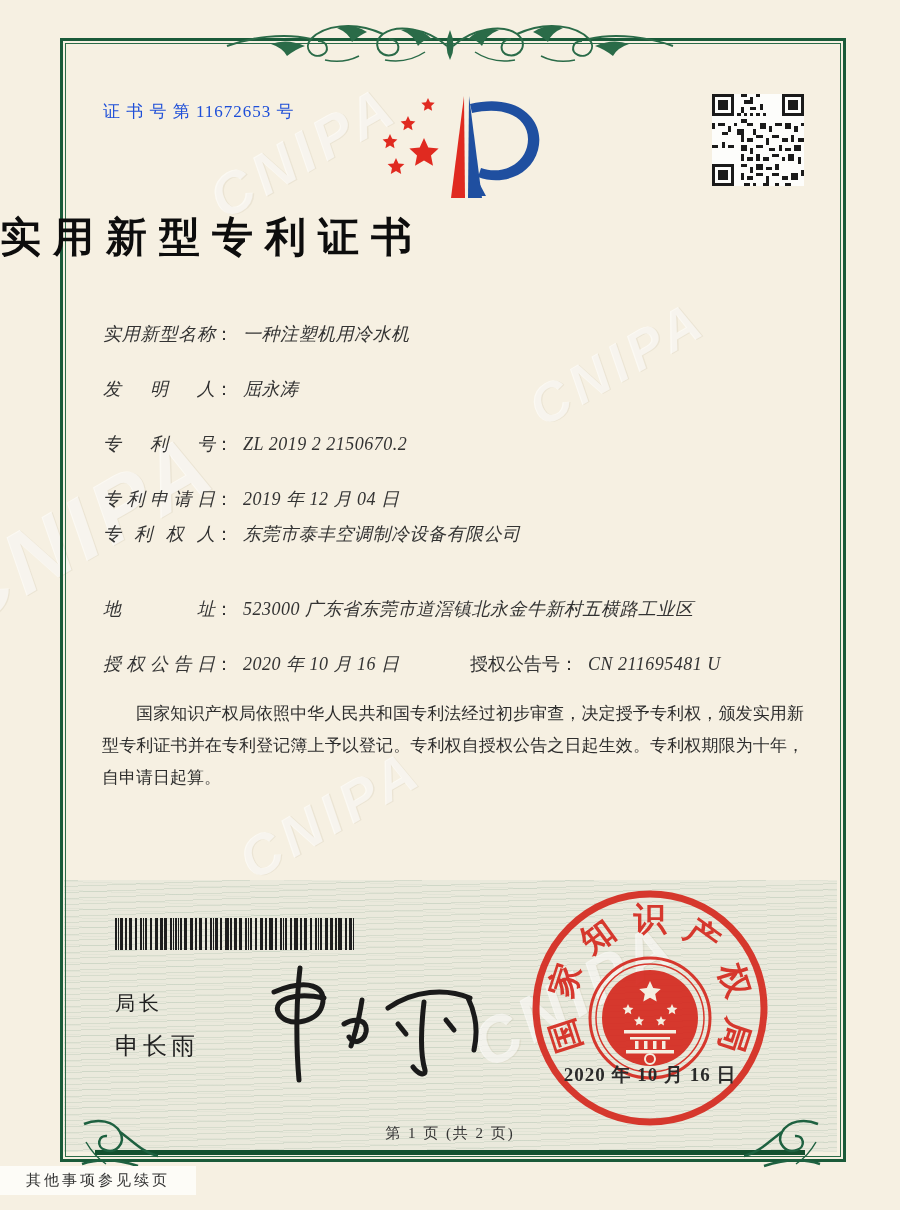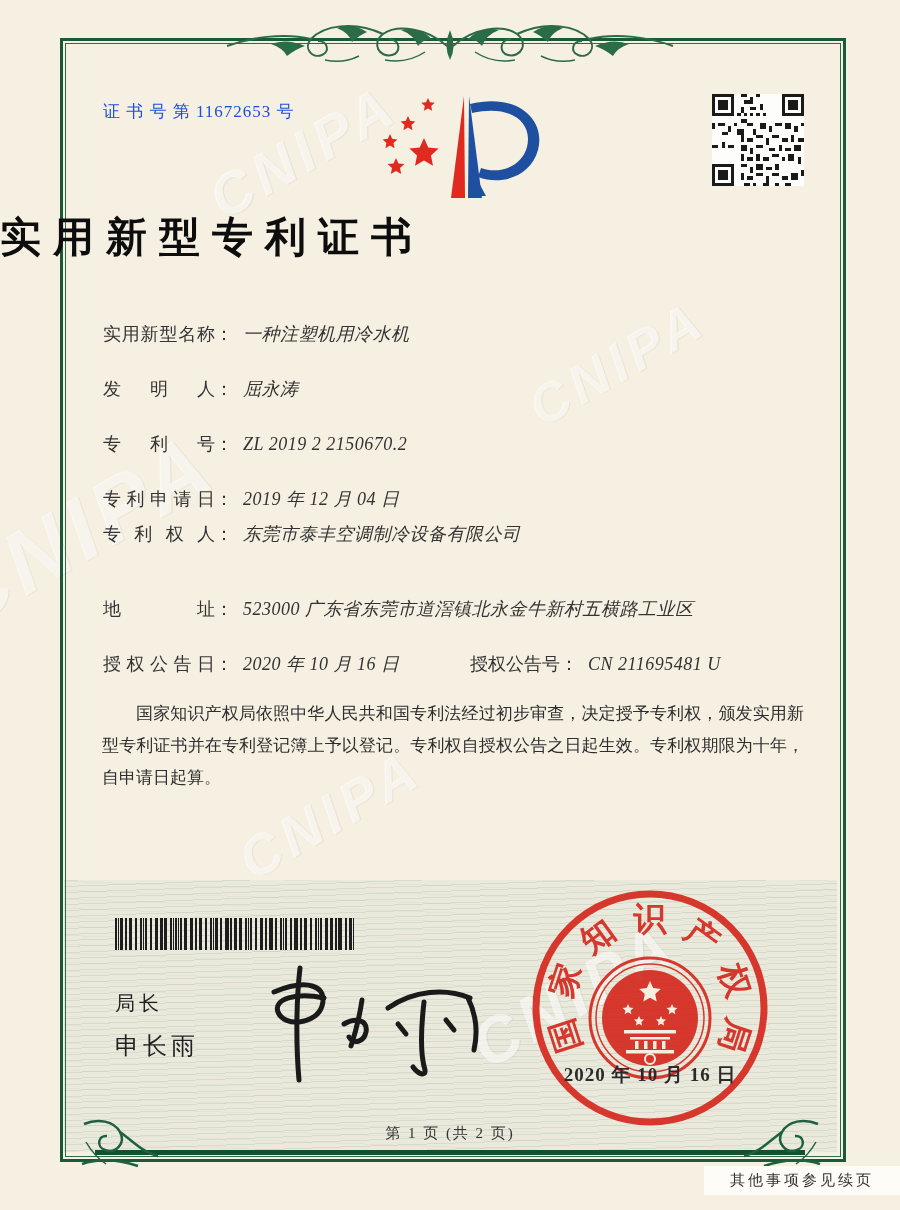--- a/index.html
+++ b/index.html
@@ -31,21 +31,21 @@
     user-select:none;white-space:nowrap;
   }
   
   .cert-no{left:103px;top:100px;font-size:17px;color:#1d4ed8;letter-spacing:1px;}
   .logo{left:366px;top:84px;}
   .qr{left:712px;top:94px;}
   .title{left:0;top:210px;width:100%;text-align:left;font-size:41px;font-weight:700;
          letter-spacing:12px;color:#0d0d0d;}
   
   .field{left:103px;font-size:18px;color:#333;white-space:nowrap;}
-  .flabel{display:inline-block;width:112px;text-align:justify;text-align-last:justify;vertical-align:bottom;}
+  .flabel{display:inline-block;width:112px;text-align:justify;text-align-last:justify;vertical-align:bottom;font-style:italic;}
   .fcolon{display:inline-block;margin-right:10px;}
   .fvalue{letter-spacing:.5px;font-style:italic;}
   .grant-no{position:absolute;left:367px;top:0;}
   
   .paras{left:102px;top:698px;width:702px;font-size:17px;line-height:1.88;text-align:justify;color:#2d2d2d;}
   .paras p{margin:0;text-indent:2em;}
   
   .barcode{left:115px;top:918px;width:240px;height:32px;
     background:
       repeating-linear-gradient(90deg,#1d1d1d 0 2px,transparent 2px 5px),
@@ -55,21 +55,21 @@
   
   .director-title{left:115px;top:990px;font-size:20px;letter-spacing:4px;color:#222;}
   .director-name{left:115px;top:1030px;font-size:24px;letter-spacing:4px;color:#222;}
   .signature{left:238px;top:962px;}
   
   .seal{left:528px;top:886px;width:244px;height:244px;}
   .seal-date{left:540px;top:1062px;width:220px;text-align:center;font-size:19px;color:#2a2a2a;
              letter-spacing:1px;font-weight:600;}
   
   .page-num{left:60px;top:1124px;width:780px;text-align:center;font-size:15px;letter-spacing:2px;color:#333;}
-  .note{left:0;top:1166px;width:100%;text-align:right;}
+  .note{left:0;top:1166px;width:100%;text-align:left;}
   .note span{display:inline-block;background:#fdfcf7;padding:5px 26px;font-size:15px;letter-spacing:3px;color:#333;}
   .ornament-top{left:215px;top:12px;}
   .corner-l{left:76px;top:1116px;}
   .corner-r{left:744px;top:1116px;}
 </style>
 </head>
 <body>
 
 <div class="abs waves"></div>
 

